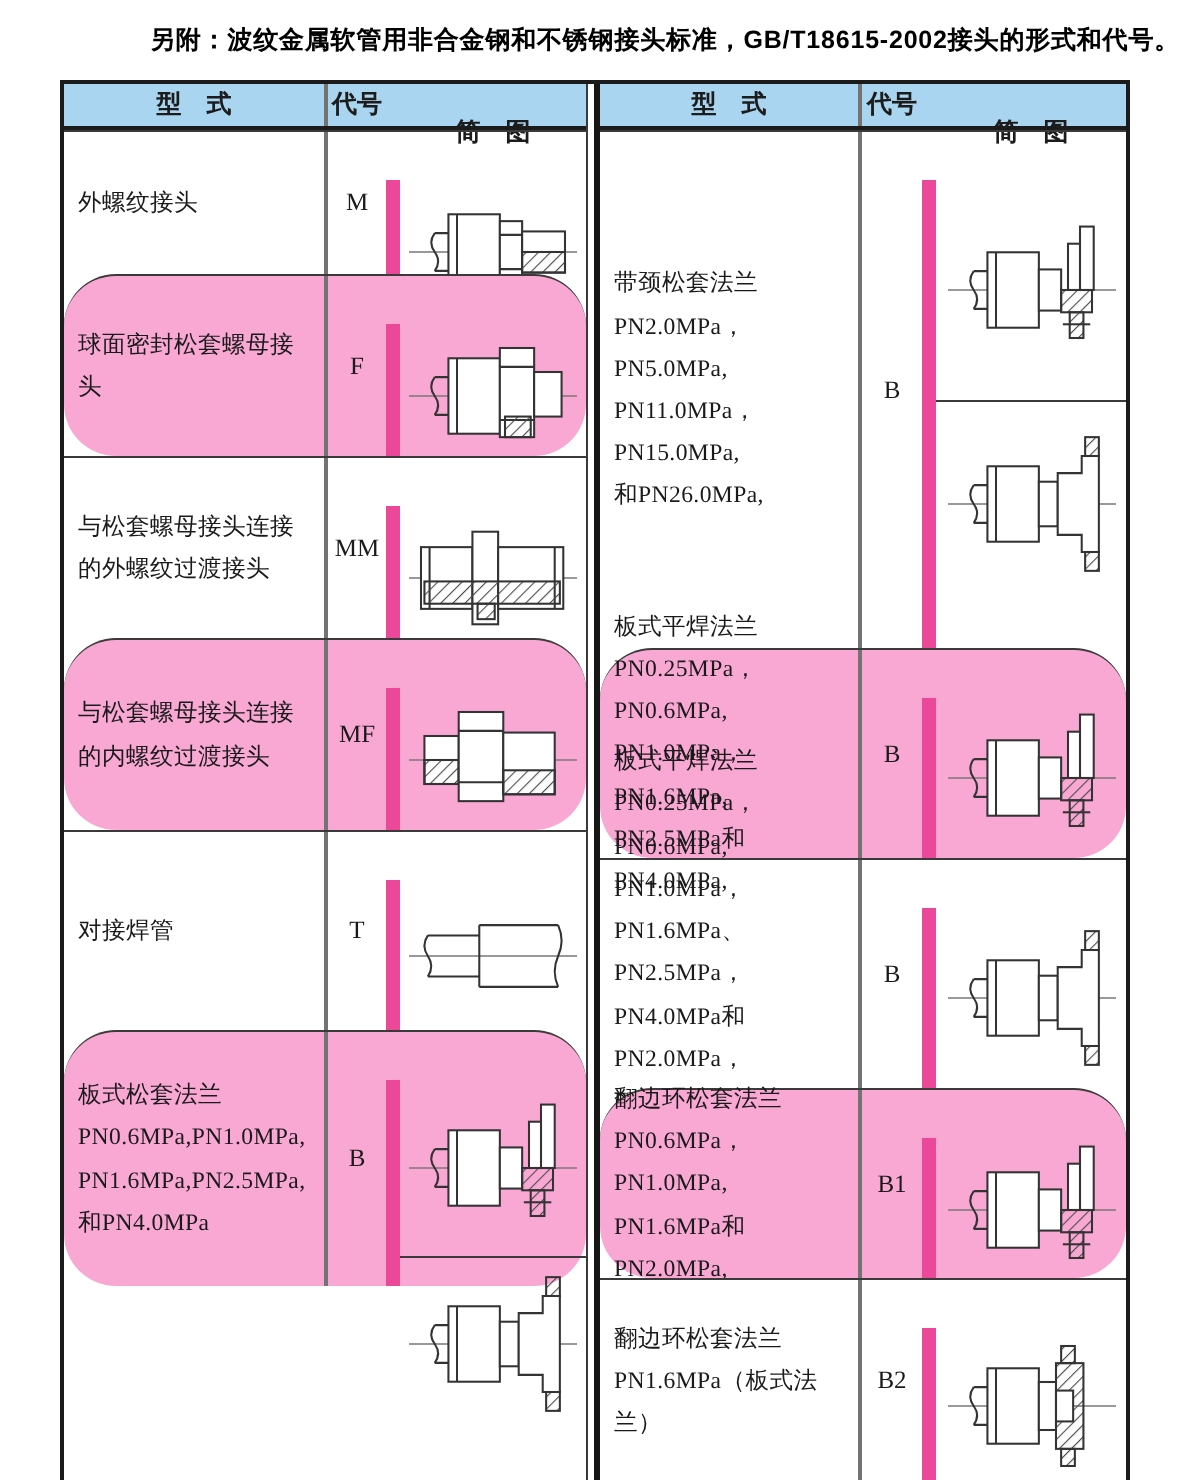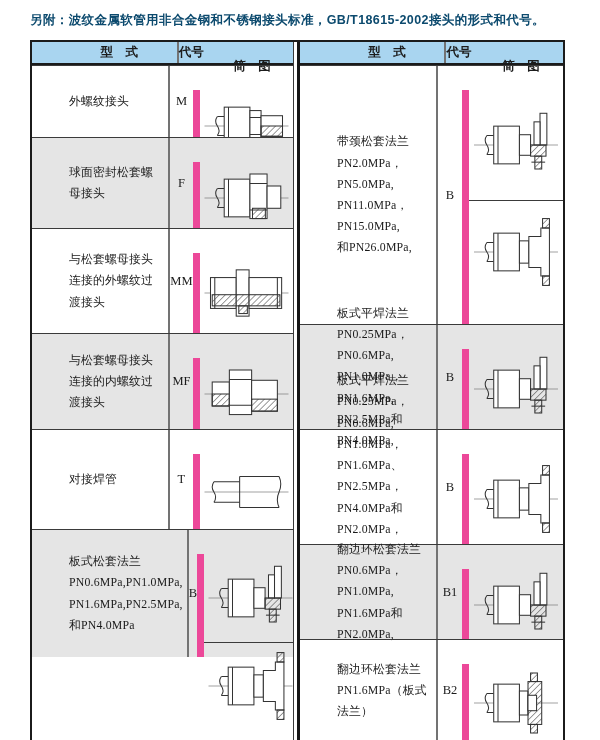--- a/index.html
+++ b/index.html
@@ -1,39 +1,39 @@
 <!DOCTYPE html>
 <html><head>
 <meta charset="utf-8">
 <style>
   * { box-sizing: border-box; margin: 0; padding: 0; }
   html,body { width:600px; height:740px; background:#fff; }
   body { font-family:"Liberation Sans", sans-serif; color:#1a1a1a; position:relative; }
 
   .page-title {
     position:absolute; left:30px; top:12px; width:560px;
-    font-size:12.5px; font-weight:bold; letter-spacing:.4px; color:#0c4a6e;
+    font-size:12.5px; font-weight:bold; letter-spacing:.4px; color:#000000;text-align:right;
   }
 
   .table-wrap {
     position:absolute; left:30px; top:40px;
     display:flex; border:2px solid #1b1b1b; background:#fff;
   }
   .tbl { display:flex; flex-direction:column; }
   .tbl.left  { width:261px; }
   .tbl.right { width:263px; }
   .mid-gap { width:4px; background:#fff; border-left:1px solid #3a3a3a; }
   .mid-bar { width:3px; background:#161616; }
 
   .hdr-row { display:flex; height:23px; background:#a9d5f0; border-bottom:2px solid #1b1b1b; }
   .row { display:flex; border-top:1px solid #3a3a3a; }
   .row:first-of-type { border-top:none; }
-  .row.hl { background:#e5e5e5; }
-
-  .c-type { width:130px;margin-left:30px; }
+  .row.hl { background:#f9a8d4;border-radius:26px; }
+
+  .c-type { width:130px; }
   .c-code { width:31px;  border-left:2px solid #737373; }
   .c-diag { width:100px; border-left:7px solid #ec4899;margin-top:24px; }
   .tbl.right .c-type { width:129px; }
   .tbl.right .c-code { width:32px; }
   .tbl.right .c-diag { width:102px; }
 
   .hdr-cell { display:flex; align-items:center; justify-content:center;
     font-size:12.5px; font-weight:bold; color:#1c1c1c; }
 
   .type-cell {
@@ -44,21 +44,21 @@
   .code-cell {
     display:flex; align-items:center; justify-content:center;
     font-family:"Liberation Serif", serif; font-size:12.5px;
   }
   .diag-cell { display:flex; flex-direction:column; }
   .diag-sub { flex:1; display:flex; align-items:center; justify-content:center; }
   .diag-sub + .diag-sub { border-top:1px solid #3a3a3a; }
   .diag-sub svg { width:94px; height:72px; }
 
   
-  .l-r0{height:72px}.l-r1{height:91px}.l-r2{height:105px}
+  .l-r0{height:72px}.l-r1{height:91px}.l-r2{height:91px}
   .l-r3{height:96px}.l-r4{height:100px}.l-r5{height:128px}
   .r-r0{height:259px}.r-r1{height:105px}.r-r2{height:115px}
   .r-r3{height:95px}.r-r4{height:102px}
   .sub-a{flex:0 0 88px}.sub-b{flex:0 0 87px}
   .sub-c{flex:0 0 110px}.sub-d{flex:0 0 103px}
 </style>
 </head>
 <body>
 
 <svg width="0" height="0" style="position:absolute">

